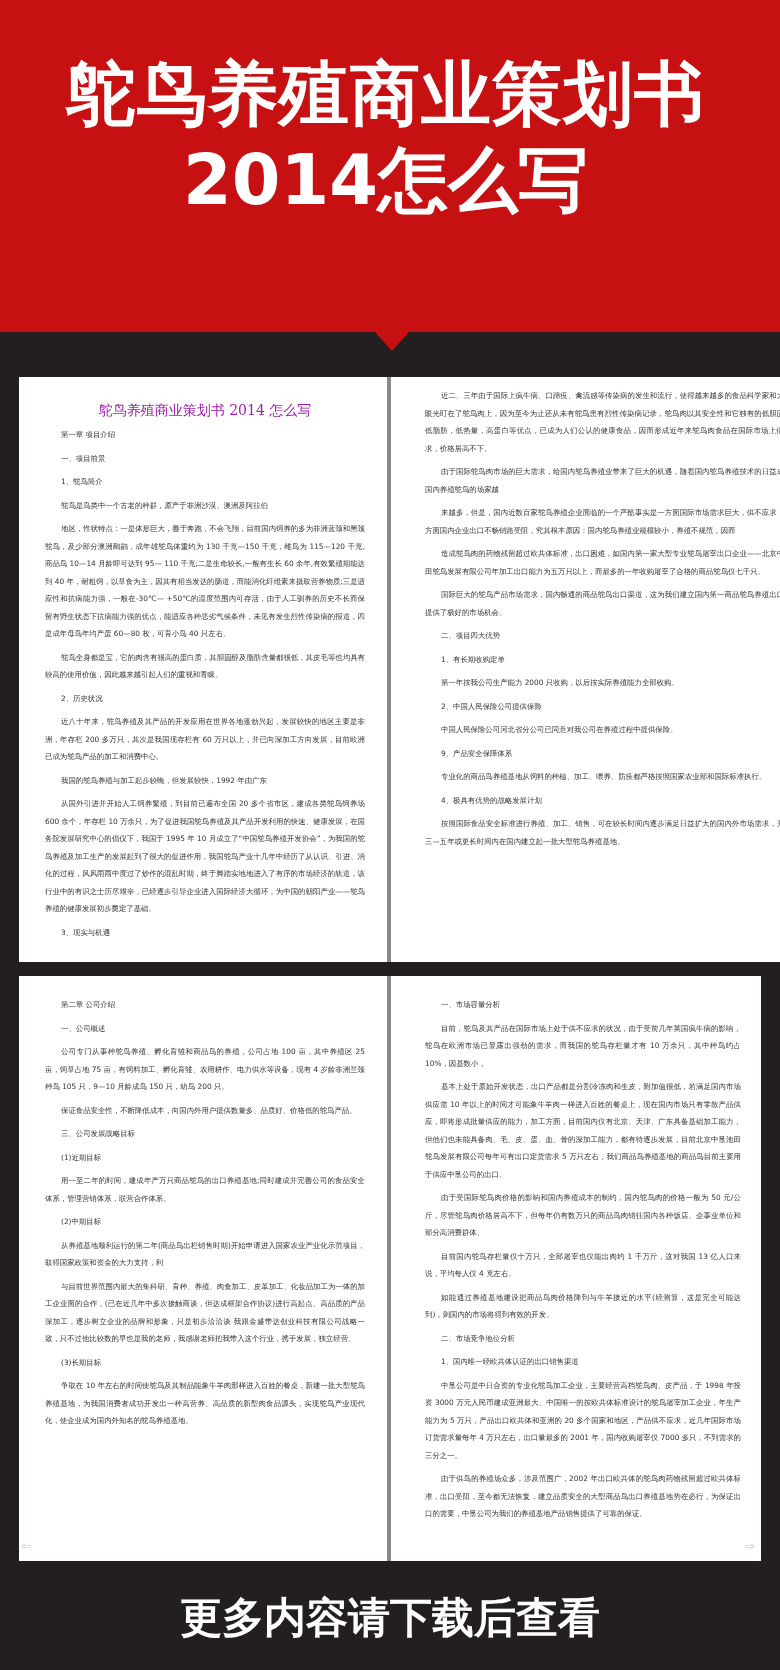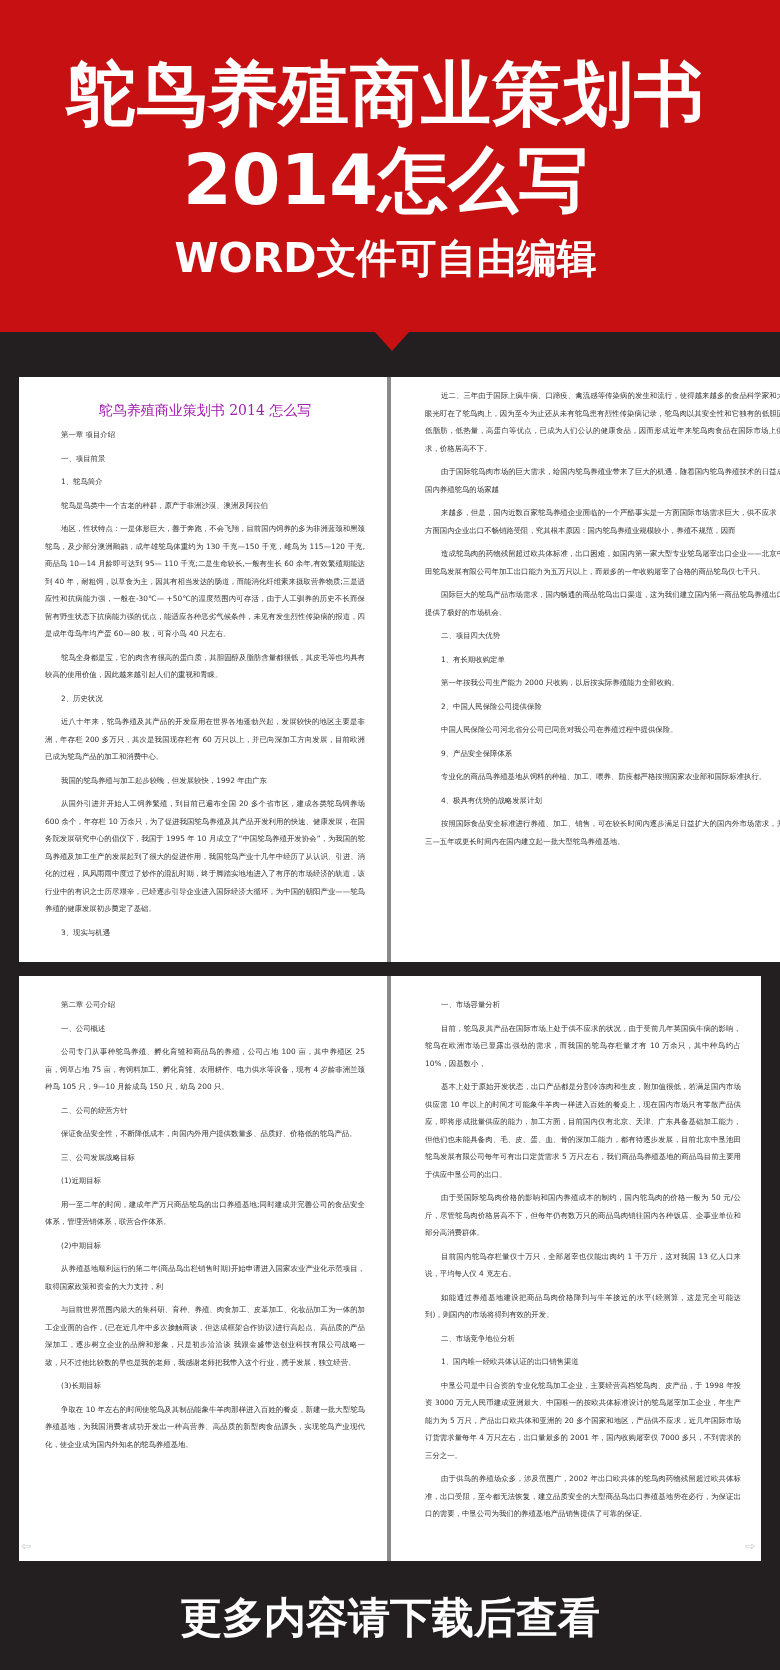--- a/index.html
+++ b/index.html
@@ -54,21 +54,20 @@
     position: absolute; left: 0; top: 1590px; width: 780px; text-align: center; color: #ffffff;
     font-weight: bold; font-size: 42px; line-height: 56px;
   }
 </style>
 </head>
 <body>
 
 <div class="banner">
   <div class="title1">鸵鸟养殖商业策划书</div>
   <div class="title2">2014怎么写</div>
-  <div class="subtitle">WORD文件可自由编辑</div>
 </div>
 <div class="notch"></div>
 
 <div class="page p-tl">
   <div class="doc">
     <div class="doc-title">鸵鸟养殖商业策划书 2014 怎么写</div>
     <div id="blocks-tl">
         <div class="h">第一章  项目介绍</div>
         <div class="h">一、项目前景</div>
         <div class="h">1、鸵鸟简介</div>
@@ -105,21 +104,20 @@
   </div>
   <span class="arrow">⇨</span>
 </div>
 
 <div class="page p-bl">
   <div class="doc" style="top:14px">
     <div id="blocks-bl">
         <div class="h">第二章  公司介绍</div>
         <div class="h">一、公司概述</div>
         <div class="para">公司专门从事种鸵鸟养殖、孵化育雏和商品鸟的养殖，公司占地 100 亩，其中养殖区 25 亩，饲草占地 75 亩，有饲料加工、孵化育雏、农用耕作、电力供水等设备，现有 4 岁龄非洲兰颈种鸟 105 只，9—10 月龄成鸟 150 只，幼鸟 200 只。</div>
-        <div class="h">二、公司的经营方针</div>
         <div class="para">保证食品安全性，不断降低成本，向国内外用户提供数量多、品质好、价格低的鸵鸟产品。</div>
         <div class="h">三、公司发展战略目标</div>
         <div class="h">(1)近期目标</div>
         <div class="para">用一至二年的时间，建成年产万只商品鸵鸟的出口养殖基地;同时建成并完善公司的食品安全体系，管理营销体系，联营合作体系。</div>
         <div class="h">(2)中期目标</div>
         <div class="para">从养殖基地顺利运行的第二年(商品鸟出栏销售时期)开始申请进入国家农业产业化示范项目，取得国家政策和资金的大力支持，利</div>
         <div class="para">与目前世界范围内最大的集科研、育种、养殖、肉食加工、皮革加工、化妆品加工为一体的加工企业面的合作，(已在近几年中多次接触商谈，但达成框架合作协议)进行高起点、高品质的产品深加工，逐步树立企业的品牌和形象，只是初步洽洽谈  我跟金盛带达创业科技有限公司战略一致，只不过他比较数的早也是我的老师，我感谢老师把我带入这个行业，携手发展，独立经营。</div>
         <div class="h">(3)长期目标</div>
         <div class="para">争取在 10 年左右的时间使鸵鸟及其制品能象牛羊肉那样进入百姓的餐桌，新建一批大型鸵鸟养殖基地，为我国消费者成功开发出一种高营养、高品质的新型肉食品源头，实现鸵鸟产业现代化，使企业成为国内外知名的鸵鸟养殖基地。</div>
       </div>

